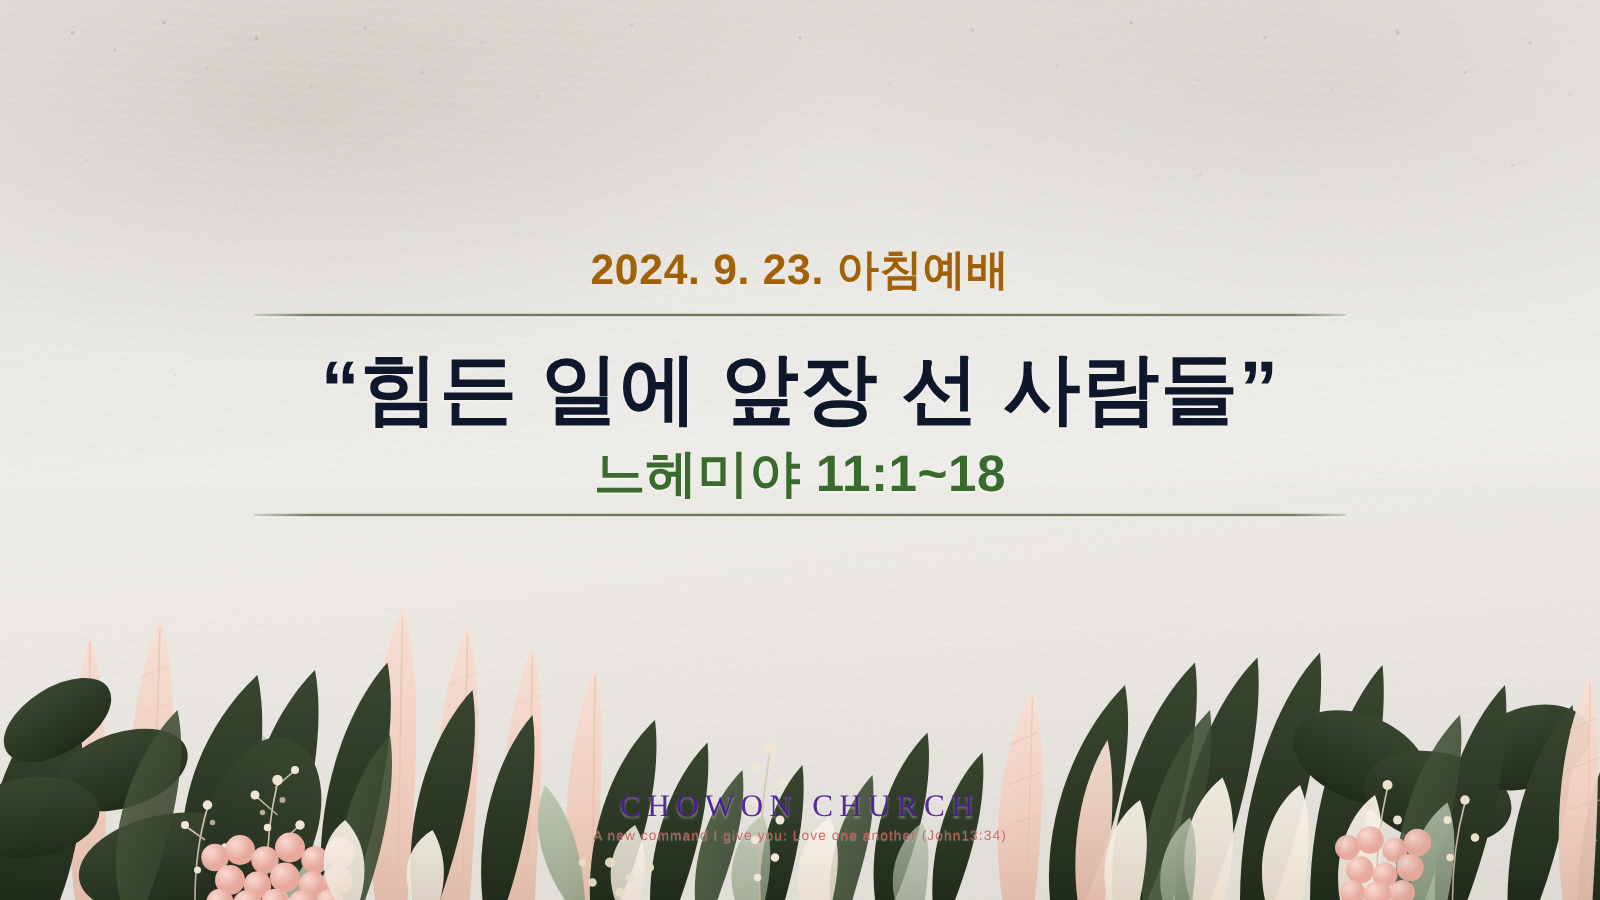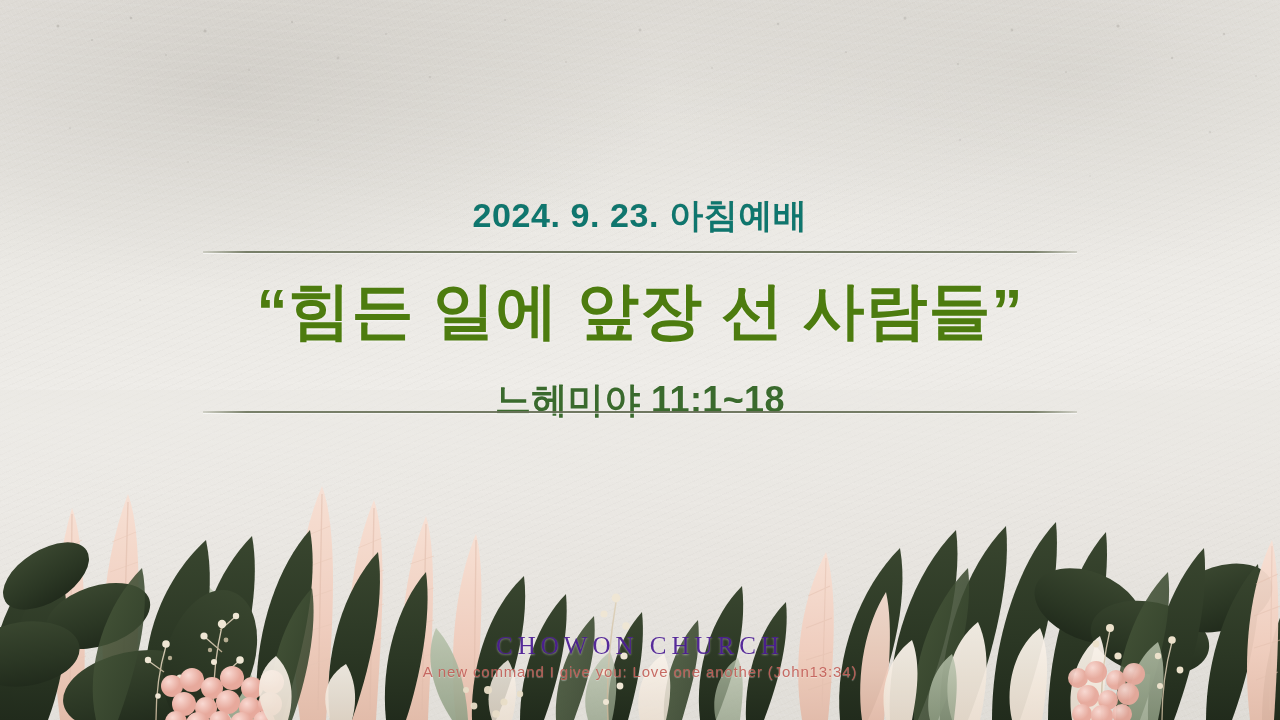--- a/index.html
+++ b/index.html
@@ -48,21 +48,21 @@
   
   .text-block {
     position:absolute; left:0; right:0; top:0;
     text-align:center;
   }
 
   .date-line {
     position:absolute; left:0; right:0; top:193px;
     font-size:34px; font-weight:bold;
     letter-spacing:.6px;
-    color:#0f766e;
+    color:#a16207;
     text-shadow:0 1px 2px rgba(255,255,255,.6), 0 0 1px rgba(150,80,30,.35);
     white-space:nowrap;
   }
 
   .rule {
     position:absolute;
     left:203px; width:874px; height:2px;
     background:linear-gradient(90deg,
        rgba(122,128,102,.25) 0%,
        rgba(108,116,92,.90) 5%,
@@ -71,28 +71,28 @@
        rgba(122,128,102,.25) 100%);
     box-shadow:0 1px 0 rgba(255,255,255,.55);
   }
   .rule-top    { top:251px; }
   .rule-bottom { top:411px; }
 
   .main-title {
     position:absolute; left:0; right:0; top:269px;
     font-size:62px; font-weight:bold;
     letter-spacing:1px;
-    color:#4d7c0f;
+    color:#0f172a;
     text-shadow:0 1px 3px rgba(255,255,255,.55);
     white-space:nowrap;
   }
 
   .verse-ref {
-    position:absolute; left:0; right:0; top:376px;
-    font-size:36px; font-weight:bold;
+    position:absolute; left:0; right:0; top:352px;
+    font-size:41px; font-weight:bold;
     letter-spacing:.4px;
     color:#3a6a2d;
     text-shadow:0 1px 2px rgba(255,255,255,.5);
     white-space:nowrap;
   }
 
   
   .logo {
     position:absolute; left:0; right:0; top:632px;
     text-align:center;
@@ -102,21 +102,21 @@
     font-size:25px;
     letter-spacing:5.0px;
     color:#4c1d95;
     opacity:.93;
     line-height:1.1;
     text-shadow:0 1px 2px rgba(255,255,255,.45);
     white-space:nowrap;
   }
   .logo-tagline {
     margin-top:3px;
-    font-size:15px;
+    font-size:11px;
     letter-spacing:.85px;
     color:#c4615a;
     opacity:.92;
     text-shadow:0 1px 1px rgba(255,255,255,.4);
     white-space:nowrap;
   }
 </style>
 </head>
 <body>
 

